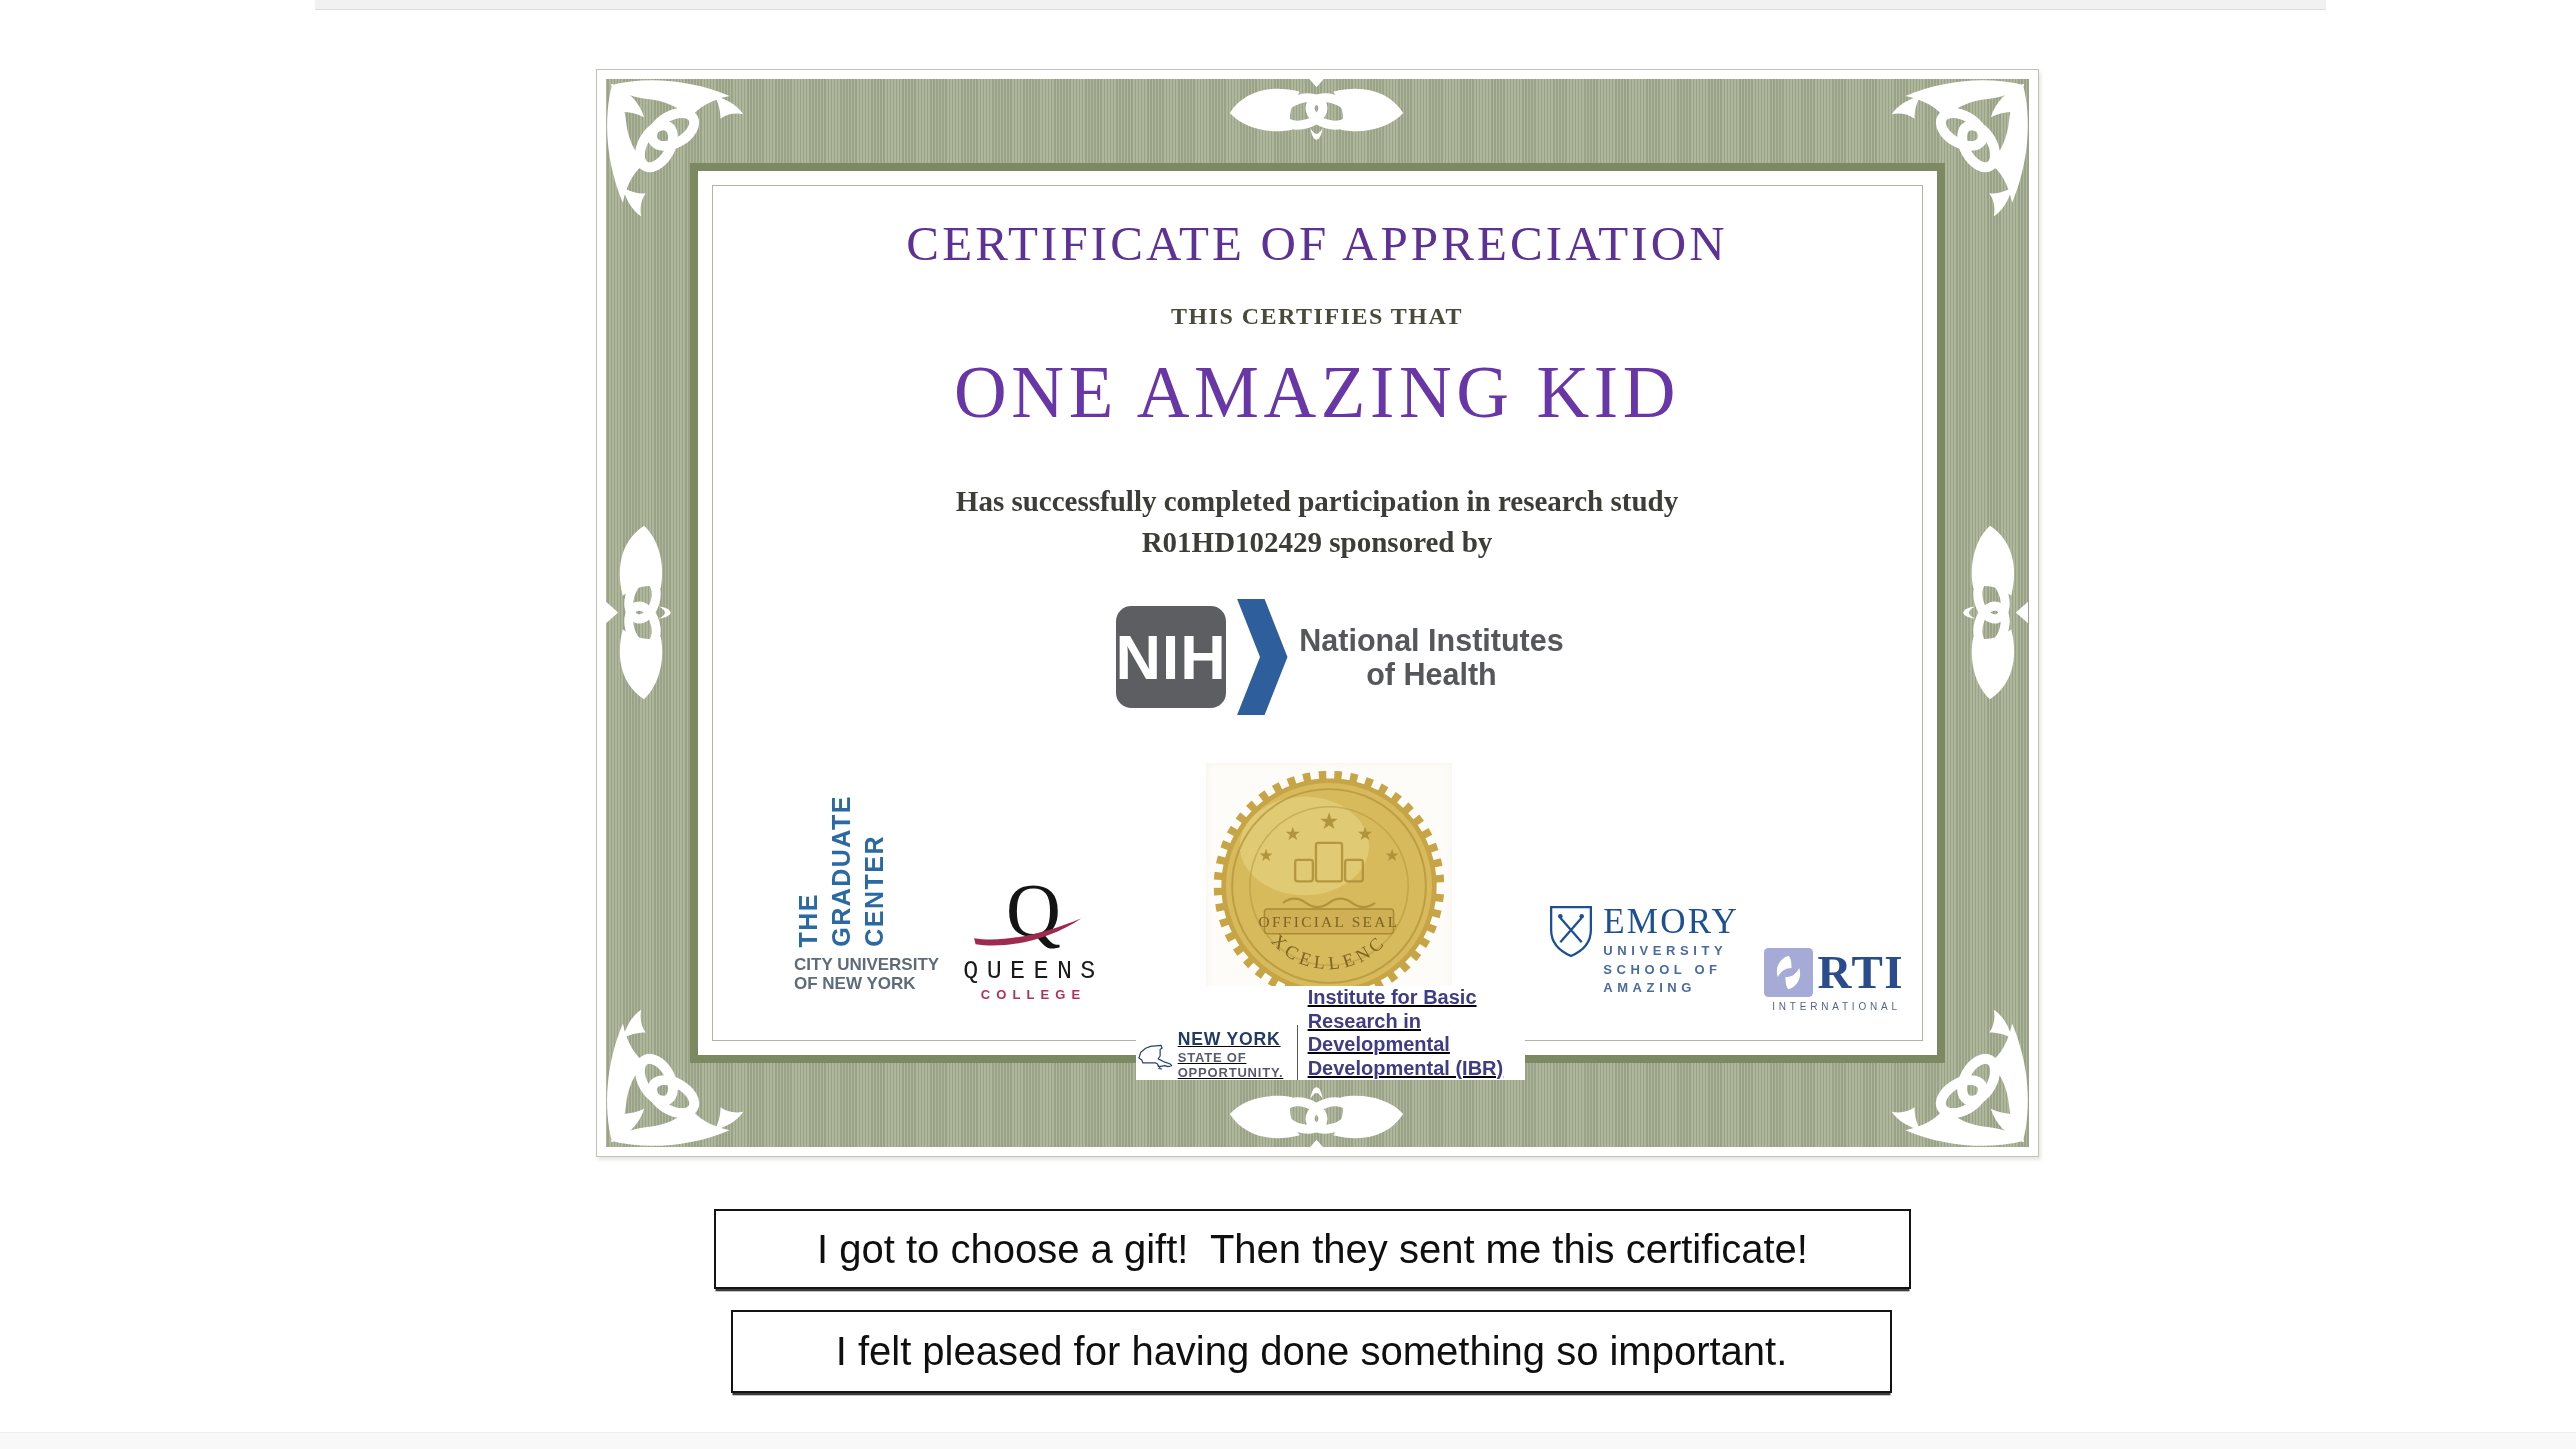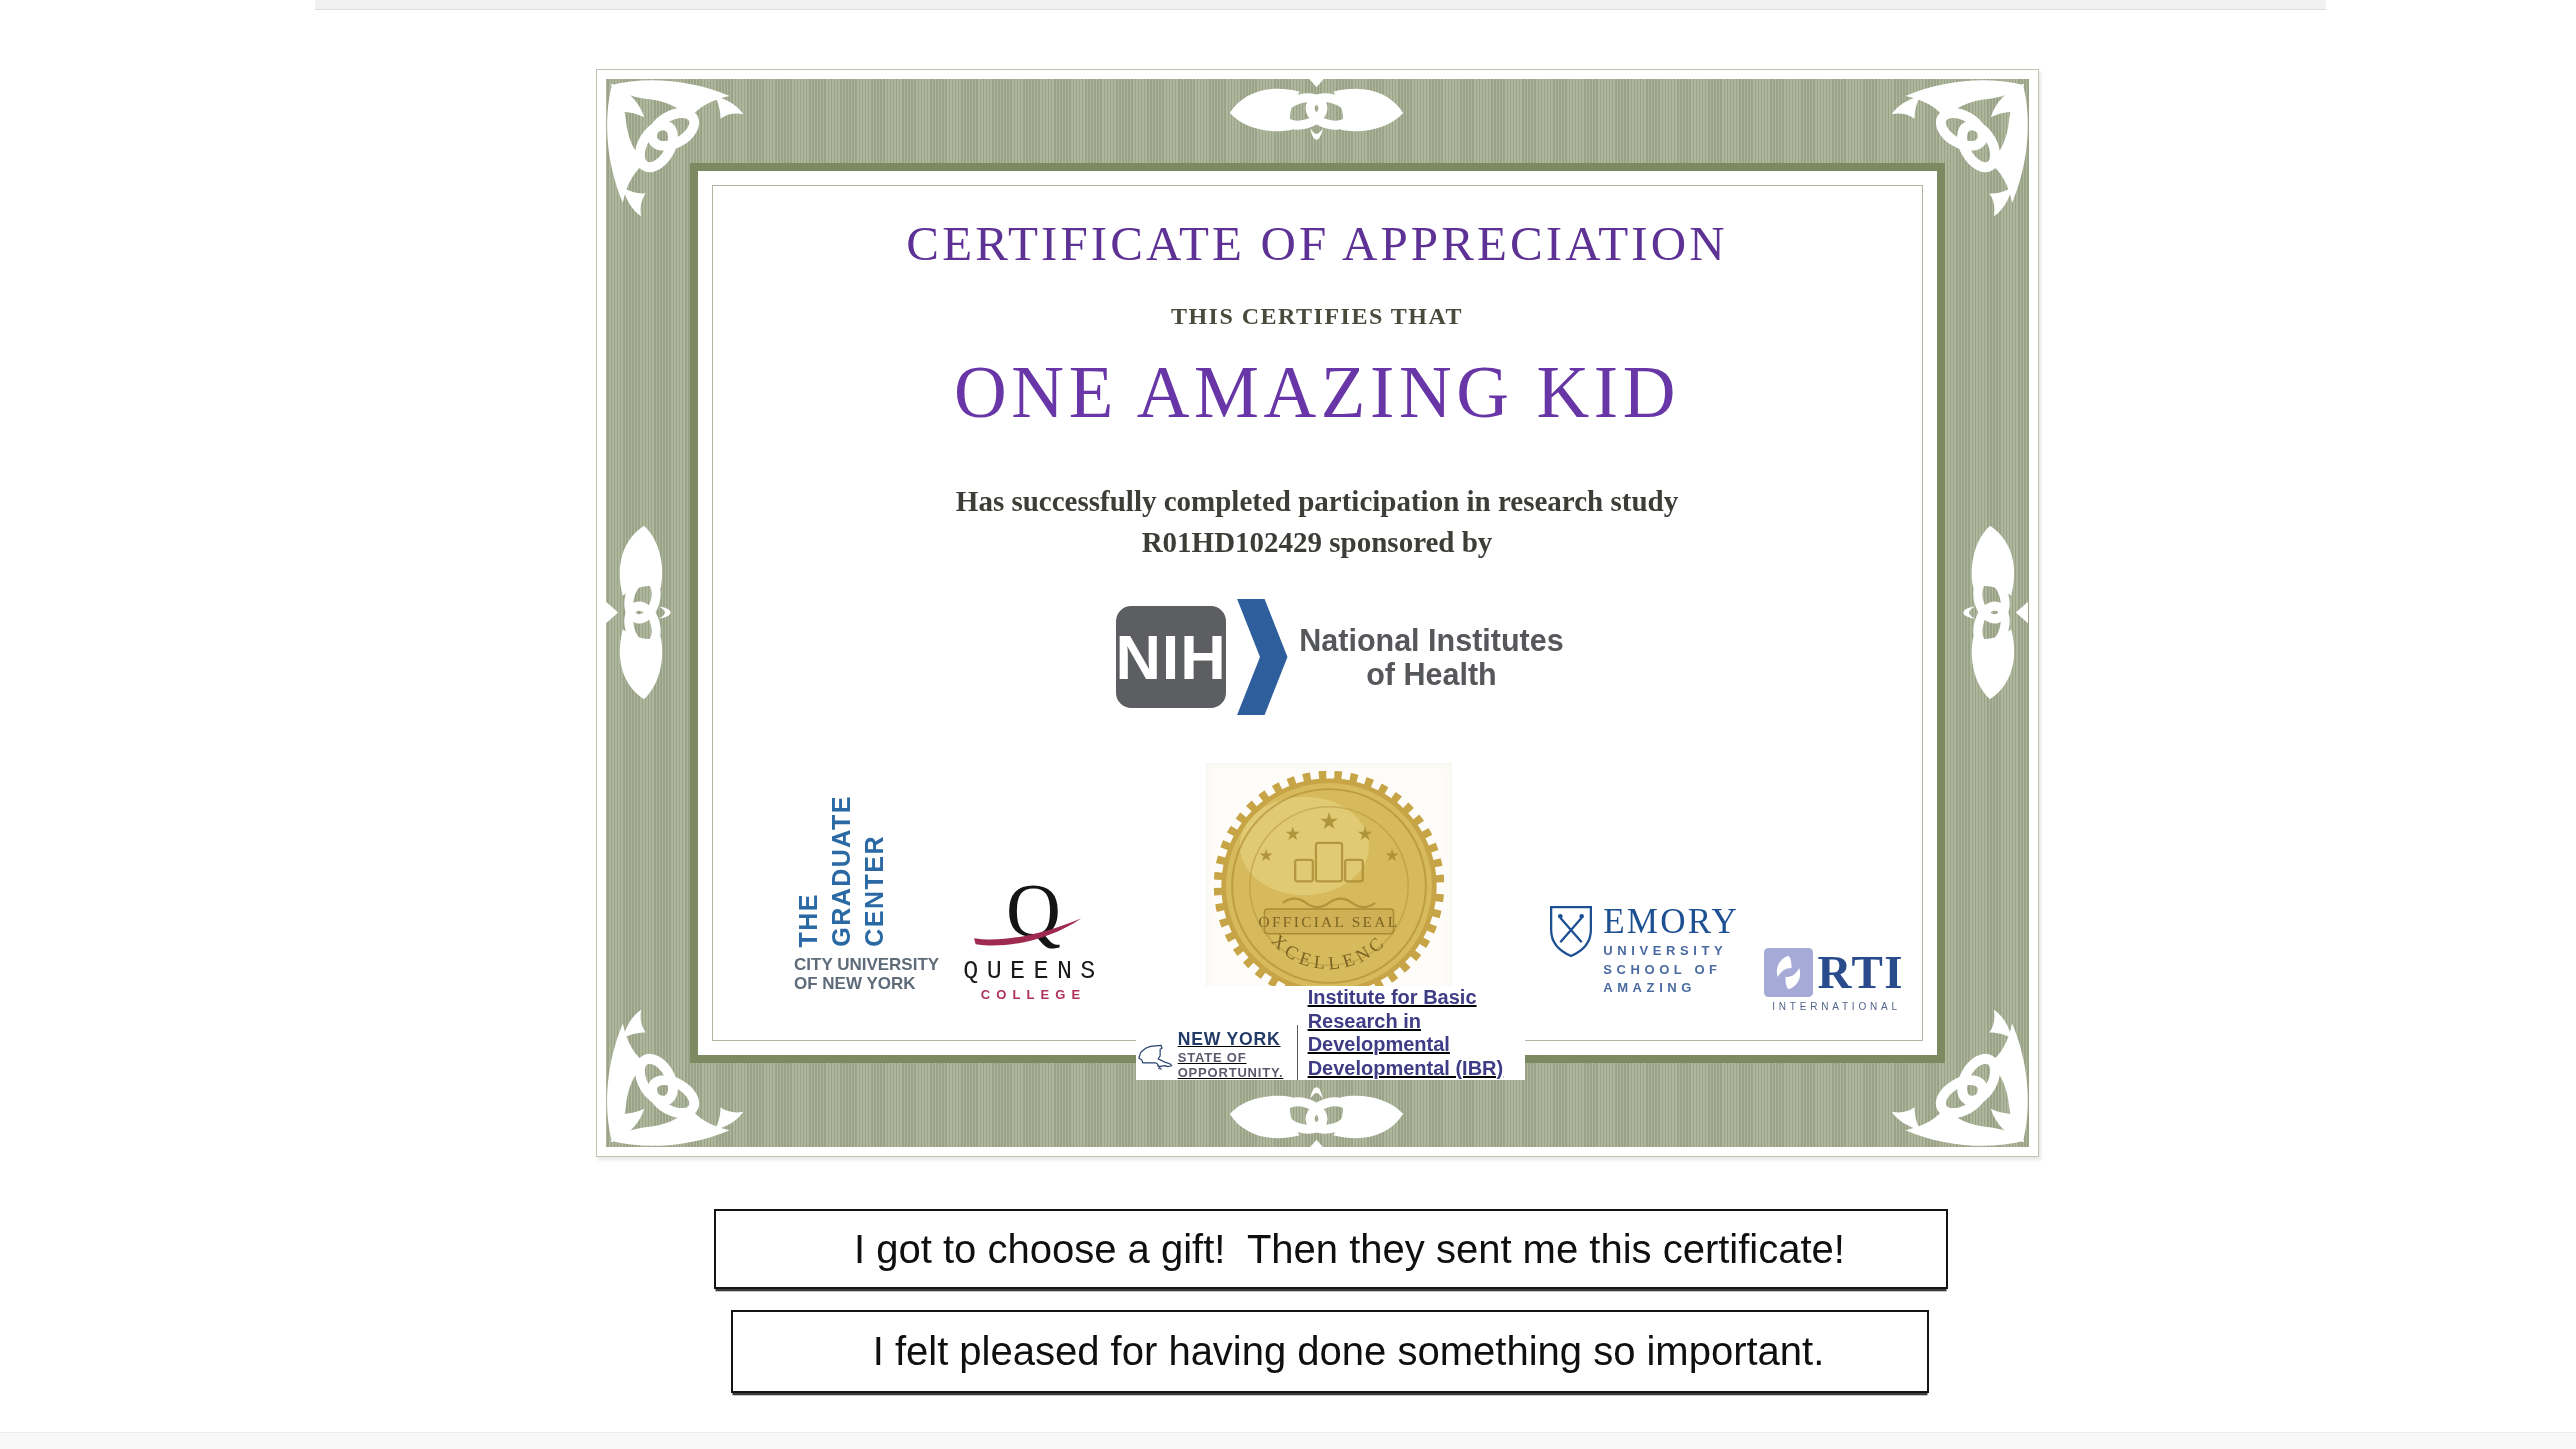--- a/index.html
+++ b/index.html
@@ -123,21 +123,21 @@
     font-family:"Liberation Serif","DejaVu Serif",serif;
     font-size:47px; font-weight:bold; color:#2b4c8c; letter-spacing:1.5px;
   }
   .rti-sub { margin-top:1.5px; font-size:10px; letter-spacing:3.8px; color:#53648c; text-align:center; }
 
   
   .caption {
     position:absolute; background:#ffffff; border:2.3px solid #141414;
     box-shadow:0 3.8px 0 -1.5px #3c3c3c;
     display:flex; align-items:center; justify-content:center;
-    font-size:40px; color:#0f0f0f; white-space:pre-wrap; text-align:center;padding-left:37px;
+    font-size:40px; color:#0f0f0f; white-space:pre-wrap; text-align:center;
   }
   .caption-1 { left:714px; top:1209px; width:1193px; height:76px; }
   .caption-2 { left:731px; top:1310px; width:1157px; height:79px; }
 </style>
 </head>
 <body>
 
 <svg style="position:absolute;width:0;height:0" aria-hidden="true">
   <defs>
     <symbol id="orn-corner" viewBox="0 0 240 240">

